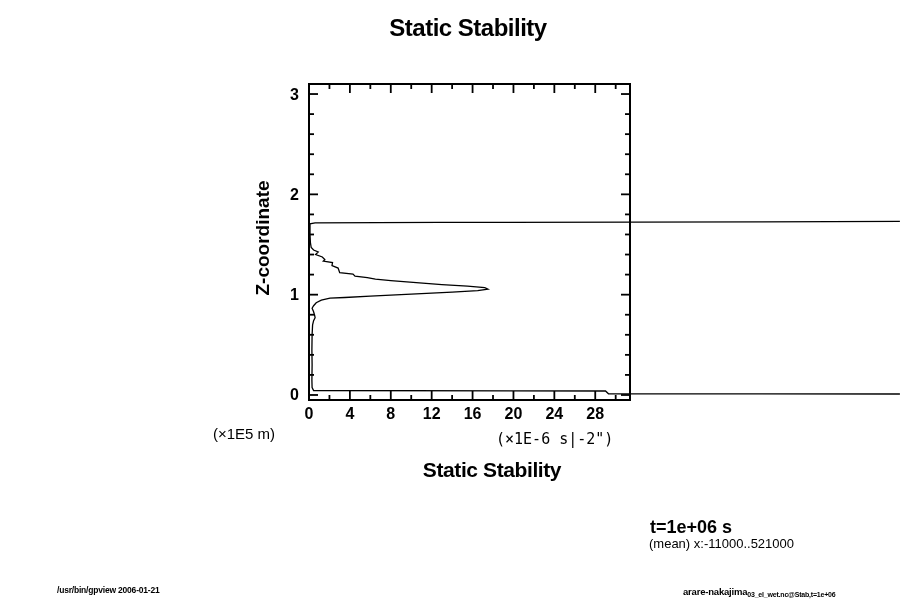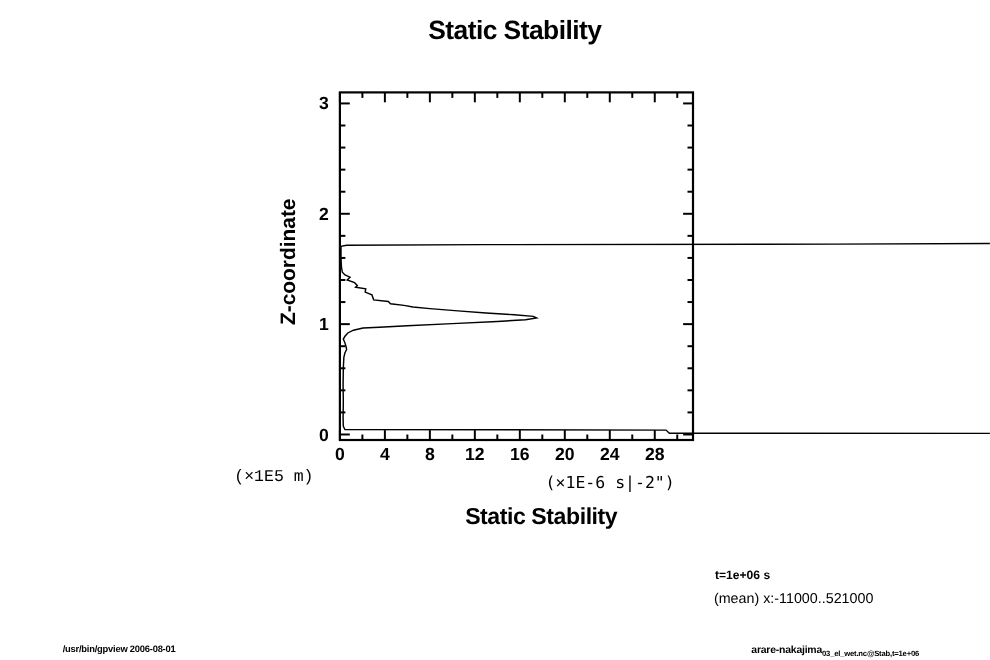--- a/index.html
+++ b/index.html
@@ -8,27 +8,27 @@
     width: 900px; height: 600px;
     background: #ffffff; color: #000;
     position: relative; overflow: hidden;
     font-family: "Liberation Sans", sans-serif;
   }
   .abs { position: absolute; white-space: nowrap; }
   #title-top    { top: 14px;  left: 468px; transform: translateX(-50%);
                   font-size: 24px; font-weight: bold; letter-spacing: -0.5px; }
   #y-title      { top: 238px; left: 263px; transform: translate(-50%,-50%) rotate(-90deg);
                   font-size: 19px; font-weight: bold; }
-  #y-unit       { top: 425px; left: 213px; font-family: Liberation Mono, monospace;
+  #y-unit       { top: 425px; left: 213px; font-family: Liberation Sans, sans-serif;
                   font-size: 15px; font-weight: normal; }
   #x-unit       { top: 430px; left: 496px; font-family: "DejaVu Sans Mono", monospace;
                   font-size: 15px; font-weight: normal; }
   #title-bottom { top: 458px; left: 492px; transform: translateX(-50%);
                   font-size: 21px; font-weight: bold; letter-spacing: -0.4px; }
-  #anno-time    { top: 517px; left: 650px; font-size: 11px; font-weight: bold; }
+  #anno-time    { top: 517px; left: 650px; font-size: 18px; font-weight: bold; }
   #anno-mean    { top: 536px; left: 649px; font-size: 13px; font-weight: normal; }
   #footer-cmd   { top: 585px; left: 57px;  font-size: 8.5px; font-weight: bold; letter-spacing: -0.2px; }
   #footer-ds    { top: 586px; left: 683px; font-size: 9.5px; font-weight: bold; letter-spacing: -0.2px; }
   #footer-ds .sub { font-size: 7px; vertical-align: -2px; letter-spacing: -0.2px; }
   #chart-svg { position: absolute; top: 0; left: 0; }
 </style>
 </head>
 <body>
 
 <div class="abs" id="title-top">Static Stability</div>
@@ -113,14 +113,14 @@
     <line x1="630" y1="114.09523809523813" x2="625" y2="114.09523809523813" stroke="#000000" stroke-width="1.8"></line>
     <polyline points="899.9,221.4 758.8,221.9 439.9,222.4 315.1,222.9 310.0,223.9 310.0,234.5 310.4,242.5 311.2,247.5 313.6,250.0 318.2,252.0 315.6,254.5 322.3,257.0 324.8,259.6 323.3,261.1 332.5,262.6 332.0,265.6 338.1,268.1 339.7,272.6 353.0,274.1 355.0,276.1 367.3,277.6 375.4,279.1 390.8,280.6 416.3,282.6 441.9,284.6 467.5,286.1 484.8,287.6 487.9,289.1 477.7,290.7 452.1,292.2 411.2,294.2 370.3,296.2 344.8,297.5 330.0,298.2 321.3,300.2 316.2,302.7 313.6,305.7 312.1,308.2 313.6,311.7 314.6,315.2 315.1,317.7 313.6,320.7 312.6,324.8 312.1,334.8 311.9,349.8 312.1,364.9 311.9,379.9 312.1,387.5 313.6,390.5 605.5,391.0 608.5,393.8 899.9,394.0" fill="none" stroke="#000000" stroke-width="1.3"></polyline>
   </svg>
 
 <div class="abs" id="y-title">Z-coordinate</div>
 <div class="abs" id="y-unit">(×1E5 m)</div>
 <div class="abs" id="x-unit">(×1E-6 s|-2")</div>
 <div class="abs" id="title-bottom">Static Stability</div>
 <div class="abs" id="anno-time">t=1e+06 s</div>
 <div class="abs" id="anno-mean">(mean) x:-11000..521000</div>
-<div class="abs" id="footer-cmd">/usr/bin/gpview 2006-08-01</div>
+<div class="abs" id="footer-cmd">/usr/bin/gpview 2006-01-21</div>
 <div class="abs" id="footer-ds"><span>arare-nakajima</span><span class="sub">03_el_wet.nc@Stab,t=1e+06</span></div>
 
 </body></html>

